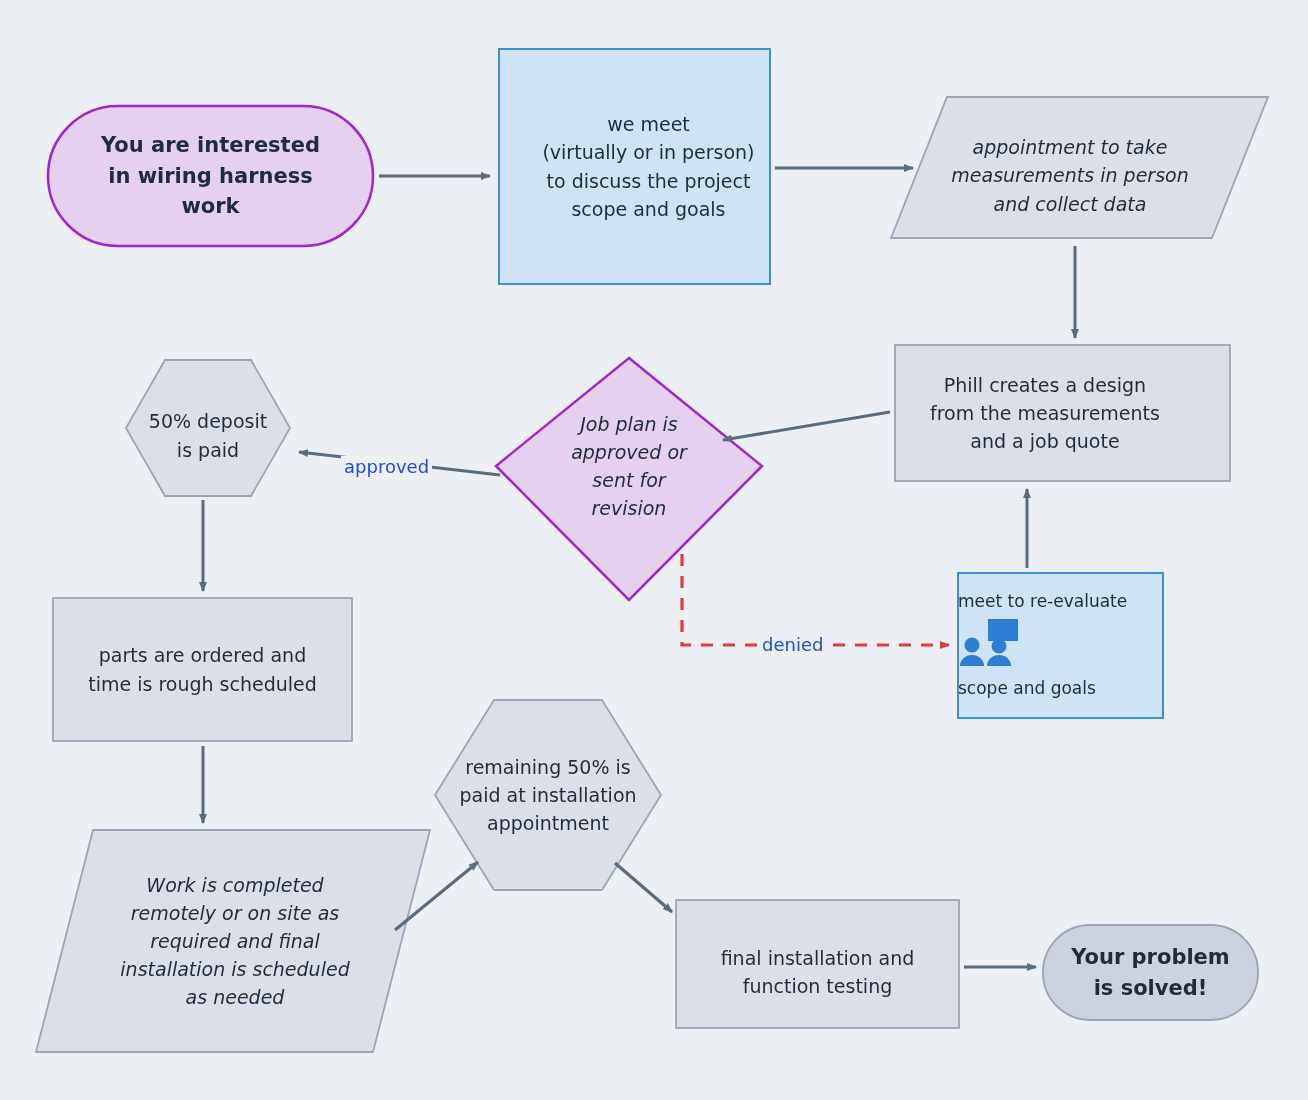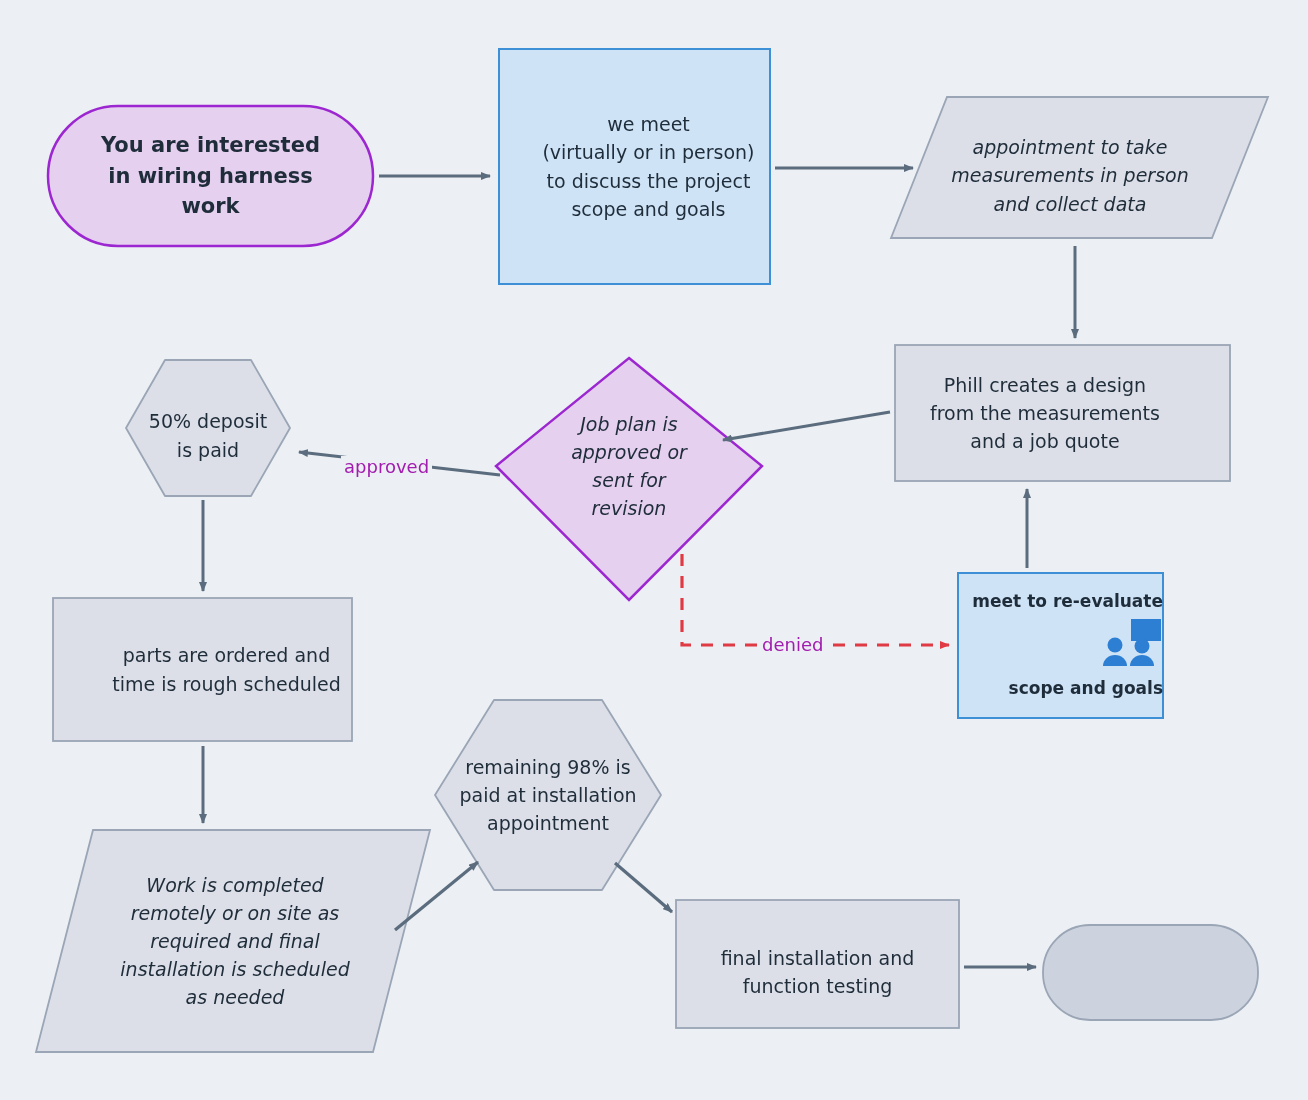--- a/index.html
+++ b/index.html
@@ -35,38 +35,37 @@
     font-size: 19px;
     line-height: 1.48;
     pointer-events: none;
     white-space: pre-line;
   }
   .bold { font-weight: bold; font-size: 21px; line-height: 1.46; }
   .italic { font-style: italic; }
   .left-align { justify-content: flex-start; text-align: center; }
   .edge-label {
     position: absolute;
-    color: #a21caf;
+    color: #1d4ed8;
     font-family: "DejaVu Sans", sans-serif;
     font-size: 18px;
     background: #eceff4;
     padding: 0 3px;
     white-space: nowrap;
   }
   .icon-box {
     position: absolute;
     display: flex;
     flex-direction: column;
-    align-items: flex-end;
+    align-items: flex-start;
     justify-content: center;
     text-align: center;
     color: #1f2d3a;
     font-size: 17px;
     line-height: 1.4;
-    font-weight: bold;
   }
   .people-icon { display: block; margin: 3px 0; }
 </style>
 </head>
 <body>
 
 <div id="canvas">
 
   <svg class="layer" viewBox="0 0 1308 1100">
     <defs>
@@ -145,36 +144,38 @@
 and a job quote</div>
 
   <div class="node-label italic" style="left:529px; top:396px; width:200px; height:140px;">Job plan is
 approved or
 sent for
 revision</div>
 
   <div class="node-label" style="left:126px; top:360px; width:164px; height:151px;">50% deposit
 is paid</div>
 
-  <div class="node-label" style="left:53px; top:598px; width:299px; height:143px;margin-left:24px;">parts are ordered and
+  <div class="node-label" style="left:53px; top:598px; width:299px; height:143px;">parts are ordered and
 time is rough scheduled</div>
 
   <div class="node-label italic" style="left:85px; top:845px; width:300px; height:192px;">Work is completed
 remotely or on site as
 required and final
 installation is scheduled
 as needed</div>
 
-  <div class="node-label" style="left:435px; top:700px; width:226px; height:190px;">remaining 98% is
+  <div class="node-label" style="left:435px; top:700px; width:226px; height:190px;">remaining 50% is
 paid at installation
 appointment</div>
 
   <div class="node-label" style="left:676px; top:900px; width:283px; height:128px;margin-top:8px;">final installation and
 function testing</div>
 
+  <div class="node-label bold" style="left:1043px; top:925px; width:215px; height:95px;">Your problem
+is solved!</div>
 
   <div class="icon-box" style="left:958px; top:573px; width:205px; height:145px;">
     <span>meet to re-evaluate</span>
     <span class="people-icon">
       <svg width="62" height="50" viewBox="0 0 62 50">
         <path d="M30,2 h30 v22 h-16 l-7,10 v-10 h-7 z" fill="#2d7fd3"></path>
         <circle cx="14" cy="28" r="7.5" fill="#2d7fd3"></circle>
         <path d="M2,49 a12,11 0 0 1 24,0 z" fill="#2d7fd3"></path>
         <circle cx="41" cy="29" r="7.5" fill="#2d7fd3"></circle>
         <path d="M29,49 a12,11 0 0 1 24,0 z" fill="#2d7fd3"></path>

